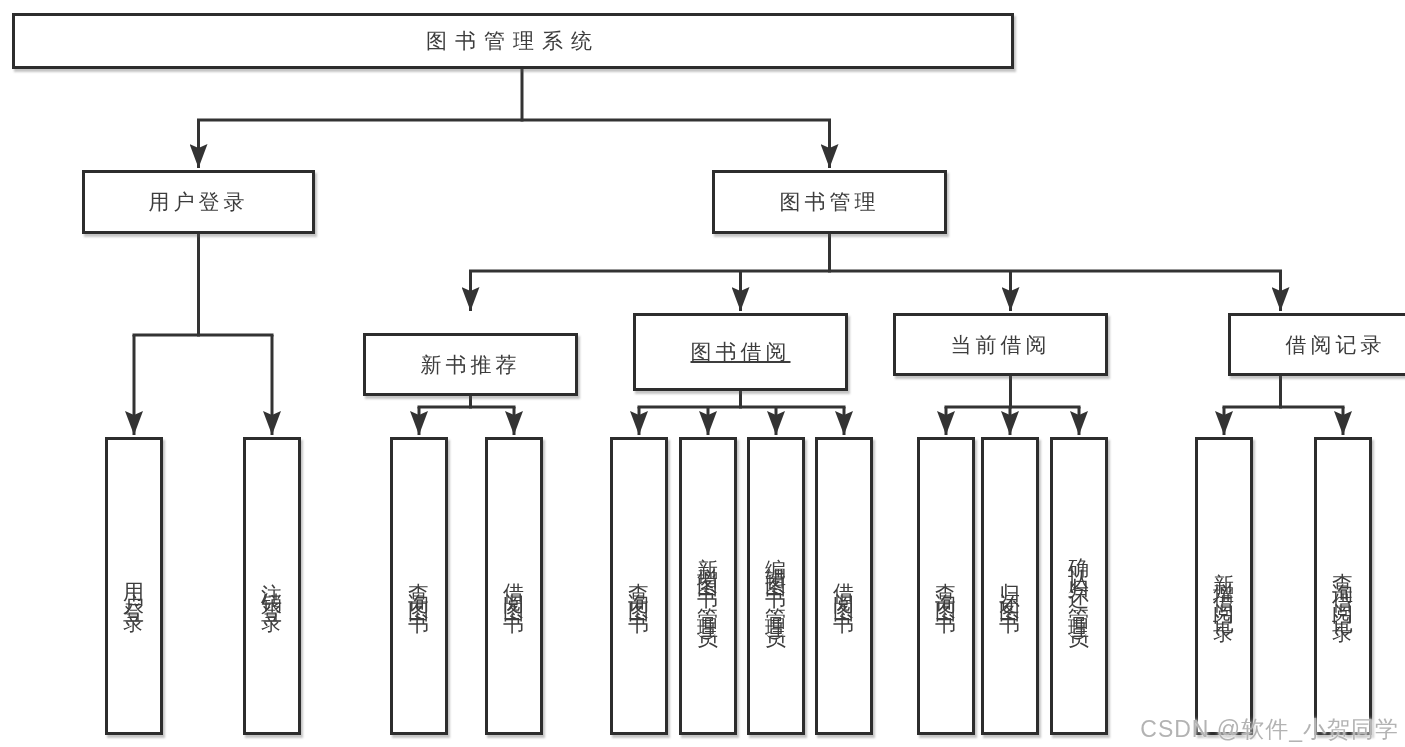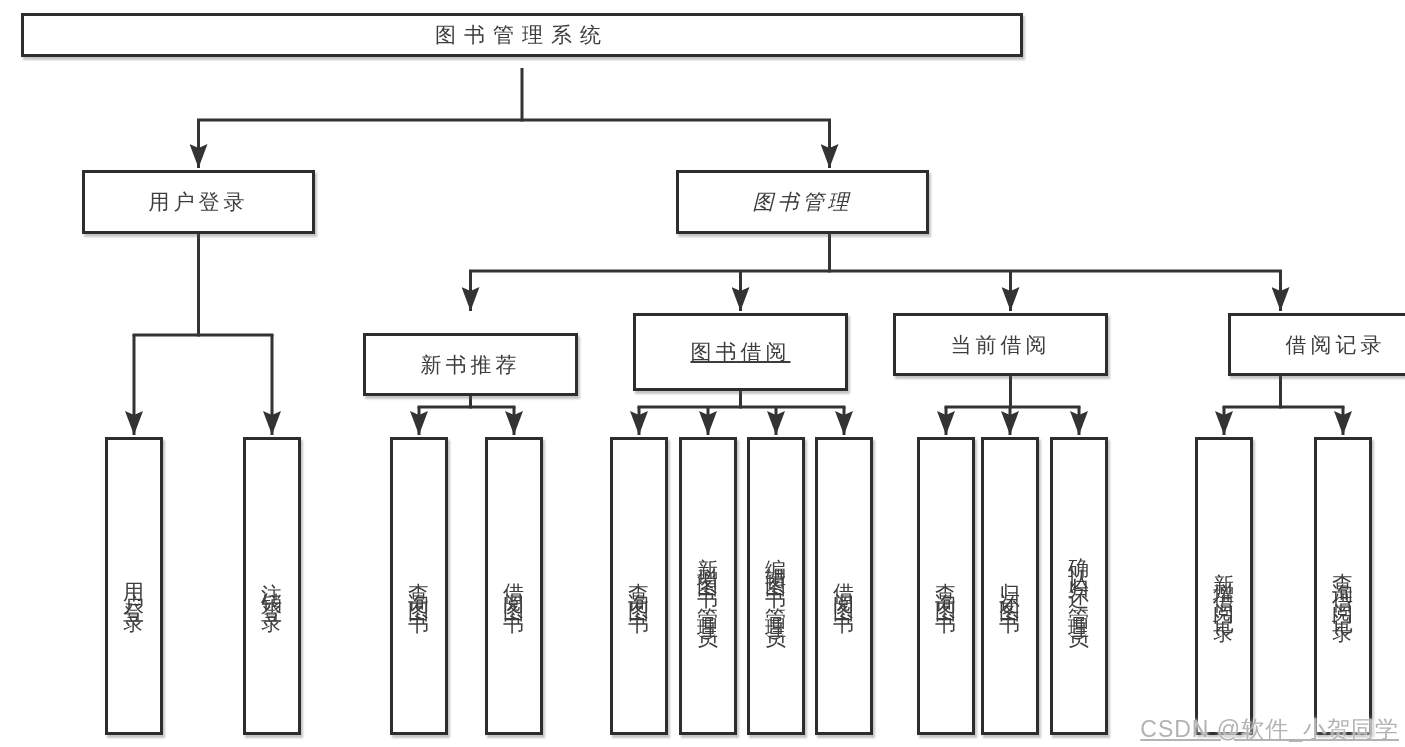--- a/index.html
+++ b/index.html
@@ -45,21 +45,20 @@
   #watermark {
     position: absolute;
     right: 6px;
     bottom: 2px;
     font-size: 23px;
     letter-spacing: 1px;
     color: #b3b3b3;
     text-shadow: 0 0 2px #ffffff, 0 0 4px #ffffff;
     z-index: 20;
     white-space: nowrap;
-    text-decoration: underline;
   }
 </style>
 </head>
 <body>
 
 <div id="canvas">
 
   <svg id="connectors" viewBox="0 0 1405 747" xmlns="http://www.w3.org/2000/svg">
     <defs>
       <marker id="ah" markerWidth="25" markerHeight="18" refX="24" refY="9" orient="auto" markerUnits="userSpaceOnUse">
@@ -103,28 +102,28 @@
       <path d="M1010 407 L1010 435" marker-end="url(#ah)"></path>
       <path d="M1079 407 L1079 435" marker-end="url(#ah)"></path>
 
       <path d="M1280.5 375 L1280.5 408.5"></path>
       <path d="M1222.5 407 L1344.5 407"></path>
       <path d="M1224 407 L1224 435" marker-end="url(#ah)"></path>
       <path d="M1343 407 L1343 435" marker-end="url(#ah)"></path>
     </g>
   </svg>
 
-  <div class="box" style="left:21px; top:13px; width:1002px; height:44px;">
+  <div class="box" style="left:12px; top:13px; width:1002px; height:56px;">
     <span class="hlabel title">图书管理系统</span>
   </div>
 
   <div class="box" style="left:82px; top:170px; width:233px; height:64px;">
     <span class="hlabel">用户登录</span>
   </div>
-  <div class="box" style="left:676px; top:170px; width:253px; height:64px;font-style:italic;">
+  <div class="box" style="left:712px; top:170px; width:235px; height:64px;">
     <span class="hlabel">图书管理</span>
   </div>
 
   <div class="box" style="left:363px; top:313px; width:215px; height:63px;margin-top:20px;">
     <span class="hlabel">新书推荐</span>
   </div>
   <div class="box" style="left:633px; top:313px; width:215px; height:78px;text-decoration:underline;">
     <span class="hlabel">图书借阅</span>
   </div>
   <div class="box" style="left:893px; top:313px; width:215px; height:63px;">

